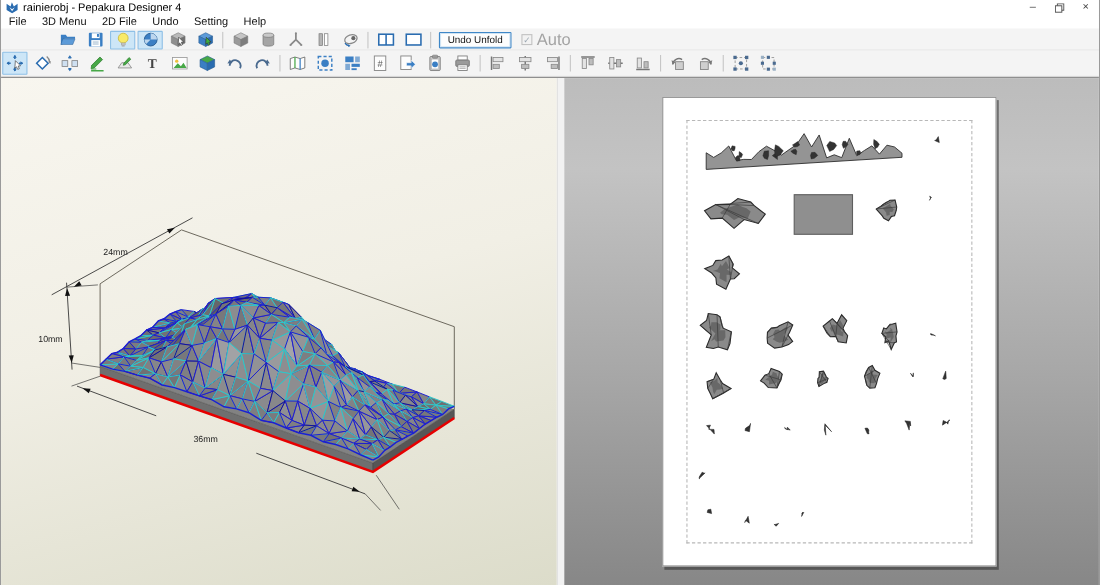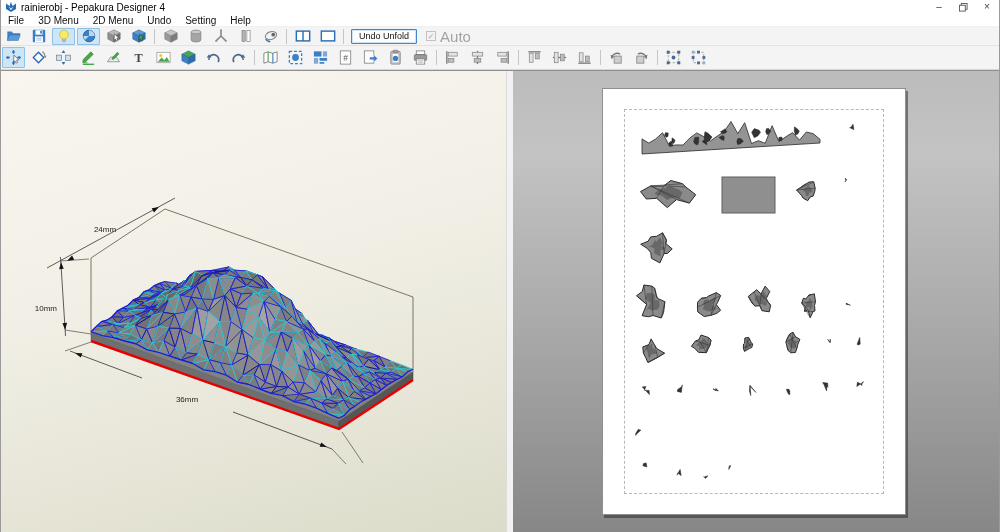--- a/index.html
+++ b/index.html
@@ -17,21 +17,21 @@
   .win-btn { width:24px; height:100%; display:flex; align-items:center; justify-content:center;
     color:#444; font-size:10px; line-height:1; }
 
   
   .menubar { height:13px; background:#ffffff; display:flex; align-items:flex-end;
     font-size:10px; color:#111; flex:0 0 auto; border-bottom:1px solid #f0f0f0; }
   .menu-item { padding:0 7px; height:100%; display:flex; align-items:center; }
 
   
   .toolbar { background:#f4f4f4; display:flex; align-items:center; flex:0 0 auto; }
-  .toolbar.row1 { height:19px; border-bottom:1px solid #e3e3e3; }
+  .toolbar.row1 { height:19px; border-bottom:1px solid #e3e3e3;padding-left:48px; }
   .toolbar.row2 { height:24px; border-bottom:1px solid #d6d6d6; }
   .tb-btn { width:23px; height:17px; margin:0 1px; display:flex; align-items:center;
     justify-content:center; border:1px solid transparent; border-radius:1px; }
   .row2 .tb-btn { width:23px; height:21px; }
   .tb-btn svg { width:16px; height:16px; display:block; }
   .row2 .tb-btn svg { width:17px; height:17px; }
   .tb-btn.active { background:#cde6f7; border-color:#8fc0e6; }
   .tb-sep { width:1px; height:15px; background:#c6c6c6; margin:0 3px; }
   .unfold-btn { margin-left:4px; height:15px; font-size:9px; padding:0 7px;
     background:#fdfdfd; border:1px solid #3f87c7; box-shadow:inset 0 0 0 1px #cfe3f3;
@@ -77,21 +77,21 @@
           <rect x="0.5" y="2.5" width="6.5" height="6.5" fill="#fff" stroke="#555"></rect>
         </svg>
       </span>
       <span class="win-btn">×</span>
     </span>
   </div>
 
   <div class="menubar">
       <span class="menu-item">File</span>
       <span class="menu-item">3D Menu</span>
-      <span class="menu-item">2D Menu</span>
+      <span class="menu-item">2D File</span>
       <span class="menu-item">Undo</span>
       <span class="menu-item">Setting</span>
       <span class="menu-item">Help</span>
     </div>
 
   <div class="toolbar row1">
     <span id="tb1-icons" style="display:flex;align-items:center;">
         <span class="tb-btn">
           <svg viewBox="0 0 18 18">
             <path d="M1.5 4h5l1.5 2h8v2.2H5.2L3.2 14H1.5z" fill="#3b7fc4"></path>

